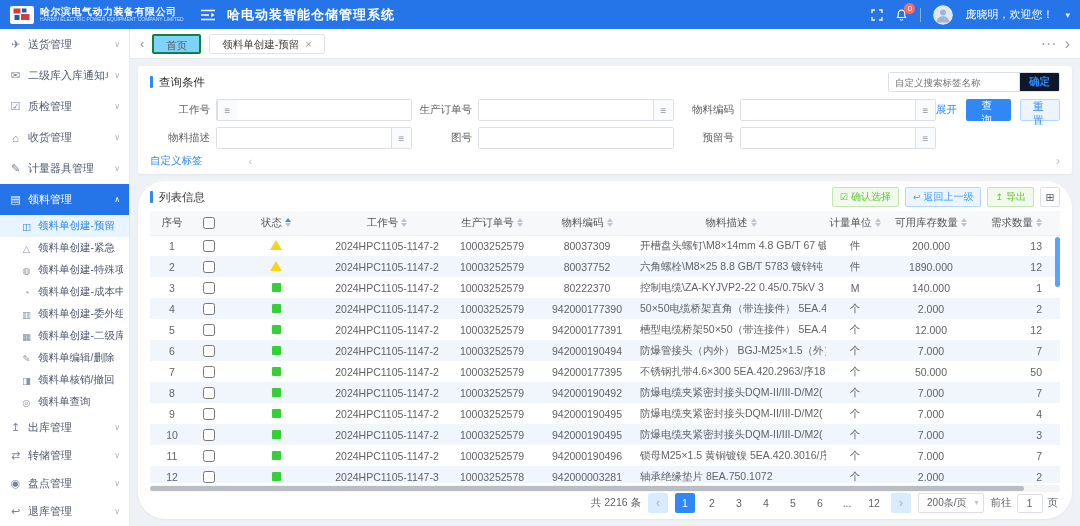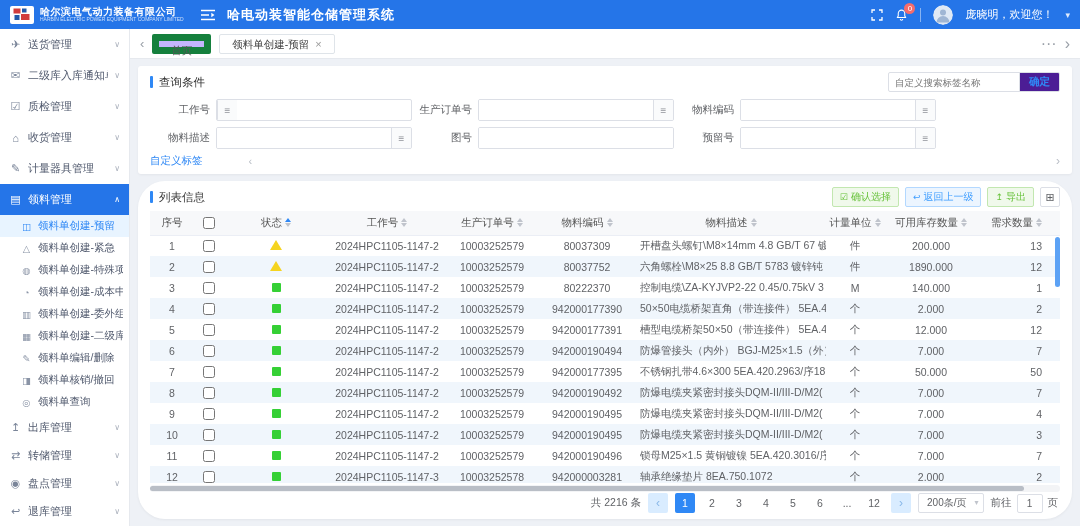--- a/index.html
+++ b/index.html
@@ -34,35 +34,35 @@
   .nav-item.group-active .nav-icon,.nav-item.group-active .nav-caret{color:#fff;}
   .submenu-item{height:22px;display:flex;align-items:center;gap:5px;padding:0 6px 0 20px;font-size:10.5px;color:#515a6e;cursor:pointer;white-space:nowrap;}
   .submenu-item .nav-icon{font-size:9.5px;color:#8a94a6;}
   .submenu-item[data-selected="true"]{background:#e8f4ff;color:#2f88f5;}
   .submenu-item[data-selected="true"] .nav-icon{color:#2f88f5;}
 
   .content{flex:1;display:flex;flex-direction:column;min-width:0;background:#eef1f6;}
   
   .tabbar{height:30px;background:#fff;display:flex;align-items:center;padding:0 10px;gap:8px;border-bottom:1px solid #e6e9ee;flex:0 0 30px;}
   .tab-nav{color:#9aa0a8;font-size:13px;cursor:pointer;}
-  .tab{height:20px;line-height:18px;padding:0 12px;font-size:10.5px;background:#c4b5fd;border:7px solid #15803d;border-radius:2px;color:#555;cursor:pointer;}
+  .tab{height:20px;line-height:18px;padding:0 12px;font-size:10.5px;background:#7dd3fc;border:2px solid #15803d;border-radius:2px;color:#555;cursor:pointer;}
   .tab.active{background:#fff;border:1px solid #dfe4e9;color:#444;display:flex;align-items:center;gap:6px;}
   .tab-close{color:#999;font-size:11px;}
   .tab-right{margin-left:auto;display:flex;align-items:center;gap:8px;color:#9aa0a8;}
 
   .page{flex:1;padding:7px 8px;display:flex;flex-direction:column;gap:7px;min-height:0;}
   .card{background:#fff;border-radius:3px;box-shadow:0 1px 3px rgba(0,0,0,.05);}
   .card-head{display:flex;align-items:center;height:26px;padding:6px 12px 0;}
   .head-bar{width:3px;height:12px;background:#2f88f5;border-radius:1px;margin-right:6px;}
   .head-title{font-size:11.5px;font-weight:normal;color:#333;}
 
   
   .tag-save-group{margin-left:auto;display:flex;align-items:center;border:1px solid #dcdfe6;border-radius:2px;height:20px;overflow:hidden;background:#fff;}
   .tag-save-group input{border:none;outline:none;width:130px;font-size:9.5px;padding:0 6px;color:#606266;}
-  .confirm-btn{border:none;border-left:1px solid #dcdfe6;background:#4c1d95;color:#2f88f5;font-size:10.5px;font-weight:bold;height:100%;padding:0 9px;cursor:pointer;}
+  .confirm-btn{border:none;border-left:1px solid #dcdfe6;background:#0f172a;color:#2f88f5;font-size:10.5px;font-weight:bold;height:100%;padding:0 9px;cursor:pointer;}
   .qform{padding:4px 12px 0;}
   .form-row{display:flex;align-items:center;height:28px;}
   .field{display:flex;align-items:center;width:262px;flex:0 0 262px;}
   .field-label{width:66px;flex:0 0 66px;text-align:right;font-size:10.5px;color:#606266;padding-right:6px;white-space:nowrap;}
   .input-wrap{flex:1;display:flex;height:22px;border:1px solid #dcdfe6;border-radius:2px;overflow:hidden;background:#fff;}
   .input-wrap input{flex:1;min-width:0;border:none;outline:none;font-size:10.5px;padding:0 6px;color:#606266;}
   .filter-btn{width:20px;flex:0 0 20px;border:none;border-left:1px solid #dcdfe6;background:#fafbfc;color:#909399;font-size:10px;cursor:pointer;display:flex;align-items:center;justify-content:center;}
   .row-actions{margin-left:auto;display:flex;align-items:center;gap:9px;}
   .expand-link{color:#2f88f5;font-size:10.5px;cursor:pointer;white-space:nowrap;}
   .btn-primary{background:#2f88f5;color:#fff;border:none;border-radius:2px;height:22px;padding:0 13px;font-size:10.5px;letter-spacing:3px;cursor:pointer;}
@@ -306,20 +306,25 @@
                   <button class="filter-btn">≡</button>
                 </span>
               </span>
               <span class="field">
                 <span class="field-label">物料编码</span>
                 <span class="input-wrap">
                   <input value="" style="">
                   <button class="filter-btn">≡</button>
                 </span>
               </span>
+              <span class="row-actions">
+                <span class="expand-link">展开</span>
+                <button class="btn-primary">查询</button>
+                <button class="btn-plain">重置</button>
+              </span>
             </div>
             <div class="form-row">
               <span class="field">
                 <span class="field-label">物料描述</span>
                 <span class="input-wrap">
                   <input value="" style="">
                   <button class="filter-btn">≡</button>
                 </span>
               </span>
               <span class="field">

